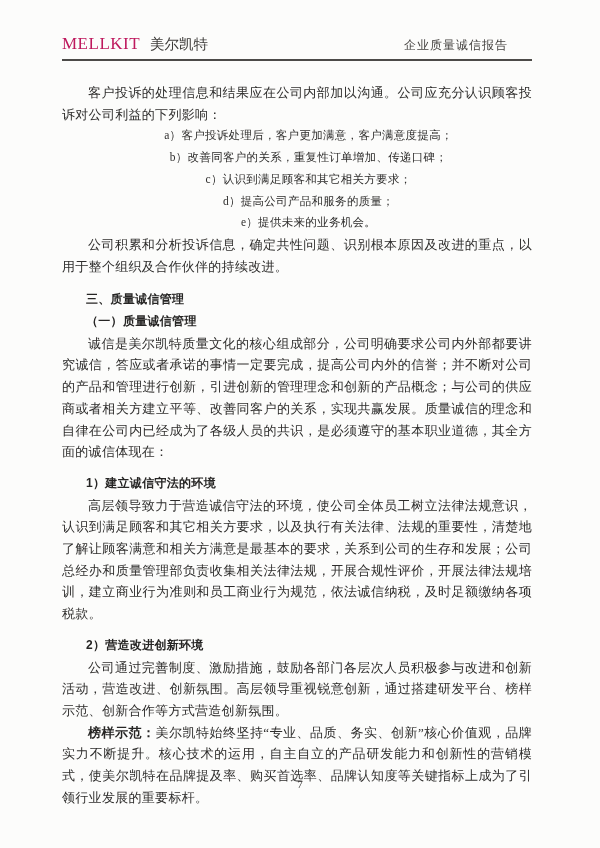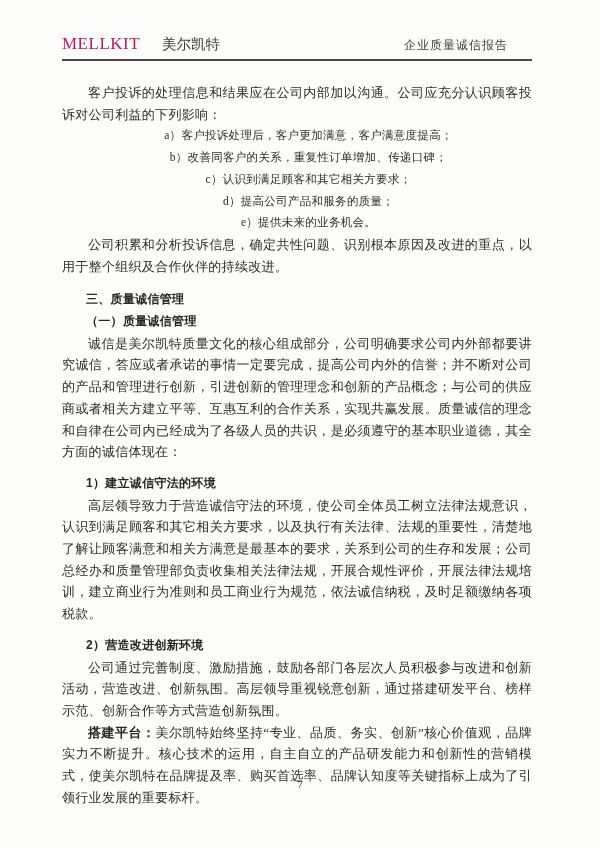--- a/index.html
+++ b/index.html
@@ -29,21 +29,21 @@
   }
   .logo-en {
     color: #be185d;
     font-size: 17px;
     letter-spacing: 0.5px;
     font-family: "Liberation Serif", "DejaVu Serif", serif;
   }
   .logo-cn {
     color: #3c3a38;
     font-size: 14.5px;
-    margin-left: 22px;
+    margin-left: 10px;
   }
   .doc-title {
     color: #403e3c;
     font-size: 12px;
     padding-right: 24px;
     letter-spacing: 1px;
     text-align: center;
   }
   
   .body {
@@ -115,29 +115,29 @@
       <p class="list-item">c）认识到满足顾客和其它相关方要求；</p>
       <p class="list-item">d）提高公司产品和服务的质量；</p>
       <p class="list-item">e）提供未来的业务机会。</p>
     </div>
 
     <p class="para">公司积累和分析投诉信息，确定共性问题、识别根本原因及改进的重点，以用于整个组织及合作伙伴的持续改进。</p>
 
     <p class="heading section">三、质量诚信管理</p>
     <p class="heading">（一）质量诚信管理</p>
 
-    <p class="para">诚信是美尔凯特质量文化的核心组成部分，公司明确要求公司内外部都要讲究诚信，答应或者承诺的事情一定要完成，提高公司内外的信誉；并不断对公司的产品和管理进行创新，引进创新的管理理念和创新的产品概念；与公司的供应商或者相关方建立平等、互惠互利的合作关系，实现共赢发展。质量诚信的理念和自律在公司内已经成为了各级人员的共识，是必须遵守的基本职业道德，其全方面的诚信体现在：</p>
+    <p class="para">诚信是美尔凯特质量文化的核心组成部分，公司明确要求公司内外部都要讲究诚信，答应或者承诺的事情一定要完成，提高公司内外的信誉；并不断对公司的产品和管理进行创新，引进创新的管理理念和创新的产品概念；与公司的供应商或者相关方建立平等、改善同客户的关系，实现共赢发展。质量诚信的理念和自律在公司内已经成为了各级人员的共识，是必须遵守的基本职业道德，其全方面的诚信体现在：</p>
 
     <p class="heading numbered">1）建立诚信守法的环境</p>
     <p class="para">高层领导致力于营造诚信守法的环境，使公司全体员工树立法律法规意识，认识到满足顾客和其它相关方要求，以及执行有关法律、法规的重要性，清楚地了解让顾客满意和相关方满意是最基本的要求，关系到公司的生存和发展；公司总经办和质量管理部负责收集相关法律法规，开展合规性评价，开展法律法规培训，建立商业行为准则和员工商业行为规范，依法诚信纳税，及时足额缴纳各项税款。</p>
 
     <p class="heading numbered">2）营造改进创新环境</p>
     <p class="para">公司通过完善制度、激励措施，鼓励各部门各层次人员积极参与改进和创新活动，营造改进、创新氛围。高层领导重视锐意创新，通过搭建研发平台、榜样示范、创新合作等方式营造创新氛围。</p>
 
-    <p class="para"><span class="inline-bold">搭建平台：</span><span>美尔凯特始终坚持“专业、品质、务实、创新”核心价值观，品牌实力不断提升。核心技术的运用，自主自立的产品研发能力和创新性的营销模式，使美尔凯特在品牌提及率、购买首选率、品牌认知度等关键指标上成为了引领行业发展的重要标杆。</span></p>
+    <p class="para"><span class="inline-bold">榜样示范：</span><span>美尔凯特始终坚持“专业、品质、务实、创新”核心价值观，品牌实力不断提升。核心技术的运用，自主自立的产品研发能力和创新性的营销模式，使美尔凯特在品牌提及率、购买首选率、品牌认知度等关键指标上成为了引领行业发展的重要标杆。</span></p>
 
   </div>
 
   <div class="footer">
     <span>7</span>
   </div>
 
 </div>
 
 </body></html>

